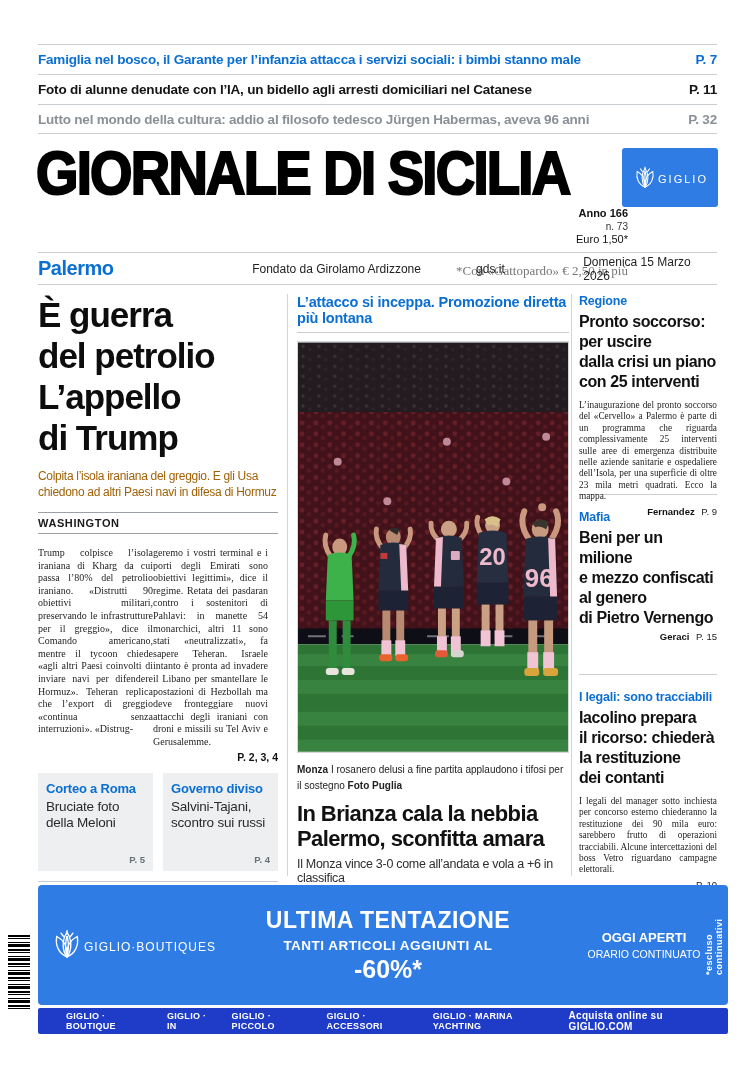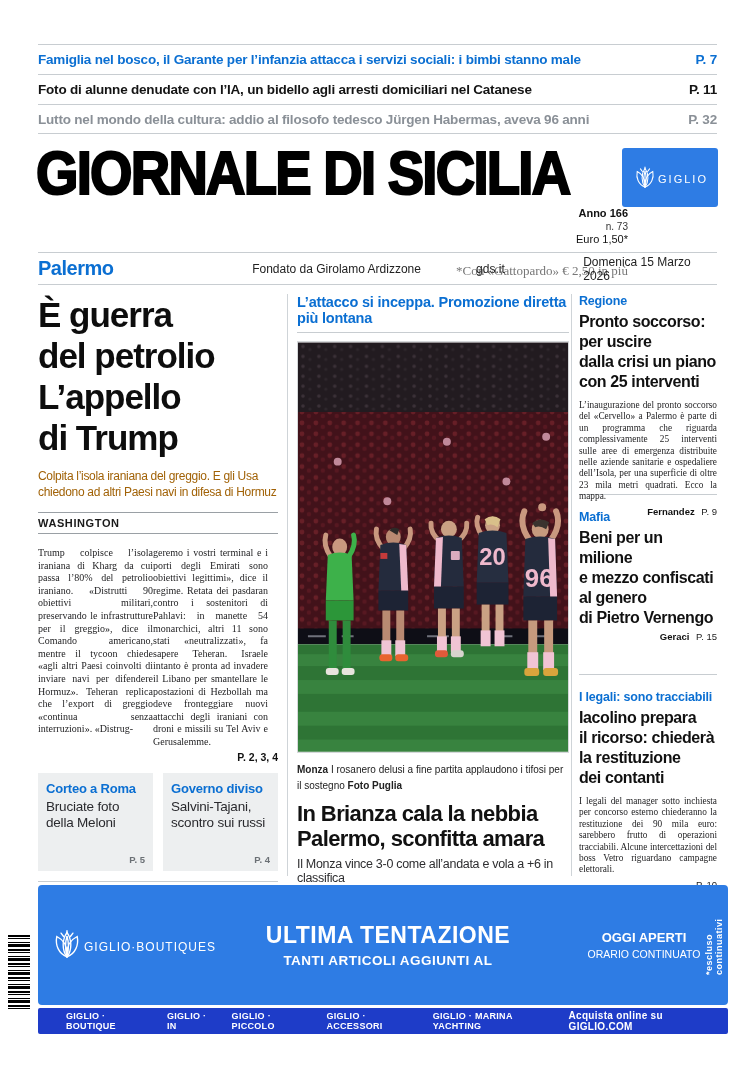--- a/index.html
+++ b/index.html
@@ -446,20 +446,21 @@
   <div class="ad">
     <div class="ad-brand">
       <svg class="lily">
           <use href="#lily"></use>
         </svg>
       <div class="bt">GIGLIO·BOUTIQUES</div>
     </div>
     <div class="ad-center">
       <div class="t1">ULTIMA TENTAZIONE</div>
       <div class="t2">TANTI ARTICOLI AGGIUNTI AL</div>
+      <div class="t3">-60%*</div>
     </div>
     <div class="ad-right">
       <div class="r1">OGGI APERTI</div>
       <div class="r2">ORARIO CONTINUATO</div>
     </div>
     <div class="ad-vnote">*escluso continuativi</div>
   </div>
 
   <div class="ad-strip">
     <span>GIGLIO · BOUTIQUE</span>

